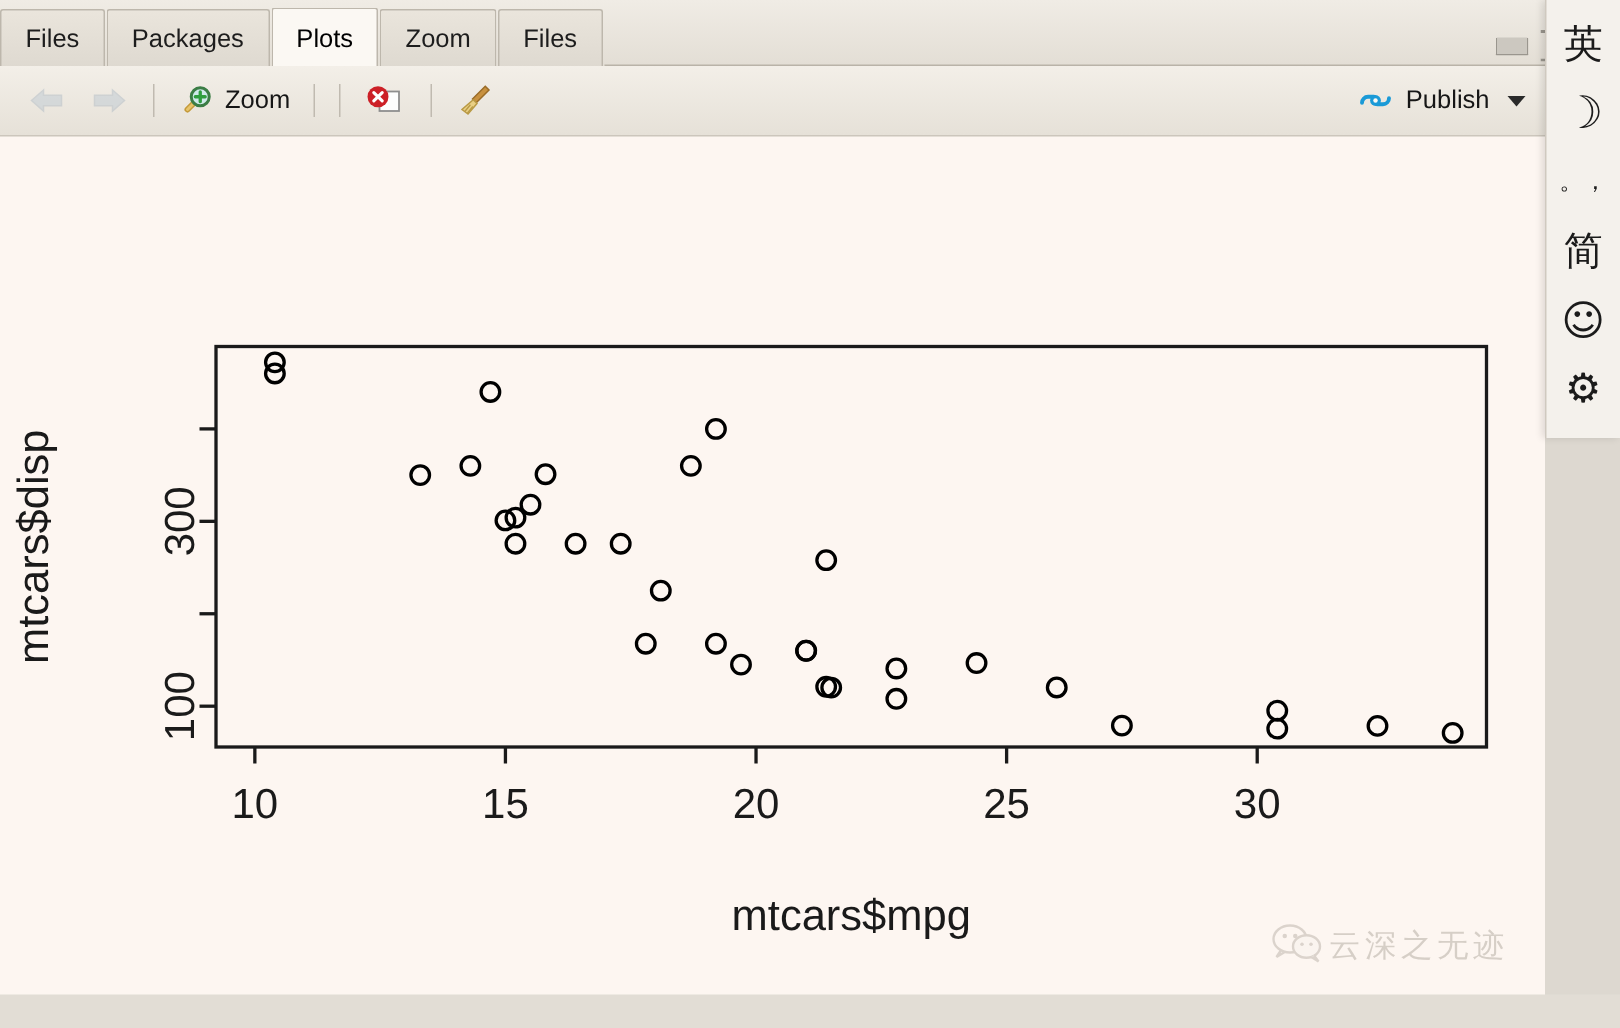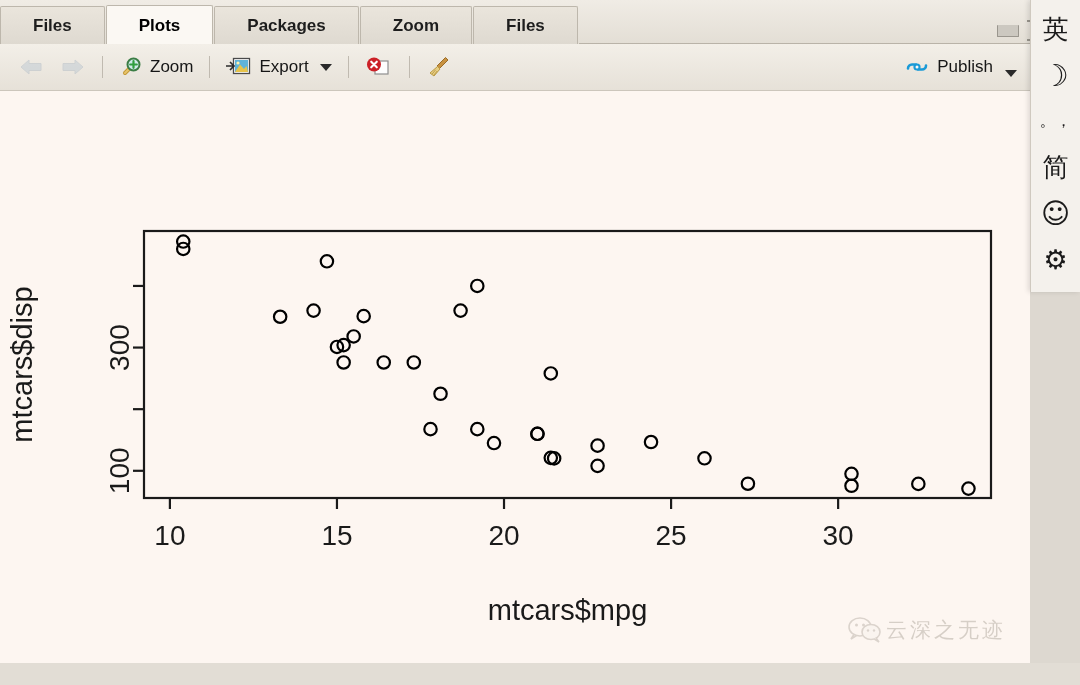--- a/index.html
+++ b/index.html
@@ -12,22 +12,22 @@
   .app{position:absolute;inset:0;background:#ddd8d0;}
 
   
   .tabbar{
     position:absolute;left:0;top:0;width:1080px;height:44px;
     background:linear-gradient(#f0ece5,#e3ded5);
     border-bottom:1px solid #b9b3a8;
     display:flex;align-items:flex-end;
   }
   .tab{
-    height:38px;line-height:38px;padding:0 32px;margin-right:1px;
-    font-size:17px;font-weight:bold;color:#1d1d1d;
+    height:38px;line-height:38px;padding:0 16px;margin-right:1px;
+    font-size:17px;font-weight:normal;color:#1d1d1d;
     background:linear-gradient(#eae5dc,#ded9d0);
     border:1px solid #bdb7ac;border-bottom:none;
     border-radius:2px 2px 0 0;
     position:relative;top:1px;
     cursor:default;white-space:nowrap;
   }
   .tab.active{
     background:#fbf8f3;border-color:#bdb7ac;
     color:#000;height:40px;line-height:40px;top:2px;
     box-shadow:0 -1px 0 #fff inset;
@@ -45,31 +45,31 @@
     background:linear-gradient(#f3efe8,#e6e1d8);
     border-bottom:1px solid #c3bdb2;
     display:flex;align-items:center;
   }
   .tbtn{display:flex;align-items:center;gap:7px;padding:2px 8px;cursor:default;}
   .tlabel{font-size:17px;color:#161616;}
   .sep{width:1px;height:22px;background:#c0bab0;margin:0 8px;}
   .arrow-ic{width:26px;height:20px;opacity:.45;}
   .caret{width:0;height:0;border-left:6px solid transparent;border-right:6px solid transparent;border-top:7px solid #2a2a2a;margin-left:4px;}
   .spacer{flex:1;}
-  .publish{display:flex;align-items:flex-end;gap:8px;padding-right:6px;}
+  .publish{display:flex;align-items:center;gap:8px;padding-right:6px;}
 
   
   .plotwrap{
     position:absolute;left:0;top:90px;width:1030px;height:573px;
     background:#fdf6f1;border:1px solid #ccc6bc;border-left:none;border-right:none;
     overflow:hidden;
   }
   .plotsvg{position:absolute;left:0;top:0;}
   .watermark{
-    position:absolute;right:24px;bottom:20px;display:flex;align-items:flex-end;gap:4px;
+    position:absolute;right:24px;bottom:20px;display:flex;align-items:flex-start;gap:4px;
     opacity:.34;color:#8e8578;pointer-events:none;
   }
   .wm-text{font-size:21px;letter-spacing:3px;font-family:"DejaVu Sans", sans-serif;}
   .bottomstrip{position:absolute;left:0;top:663px;width:1080px;height:22px;background:#e2ddd5;}
 
   
   .ime{
     position:absolute;right:0;top:0;width:50px;height:292px;
     background:#f4f1ec;border-left:1px solid #cfc9bf;
     box-shadow:-2px 0 5px rgba(0,0,0,.12);
@@ -82,22 +82,22 @@
     font-family:"DejaVu Sans", sans-serif;
   }
 </style>
 </head>
 <body>
 
 <div class="app">
 
   <div class="tabbar">
     <div class="tab">Files</div>
+    <div class="tab">Packages</div>
     <div class="tab active">Plots</div>
-    <div class="tab">Packages</div>
     <div class="tab">Zoom</div>
     <div class="tab">Files</div>
     <div class="tabfill"></div>
   </div>
 
   <div class="wincontrols">
     <div class="ic-min"></div>
     <div class="ic-max"></div>
   </div>
 
@@ -123,31 +123,20 @@
         <line x1="6" y1="18" x2="11" y2="13" stroke="#c49a3a" stroke-width="4" stroke-linecap="round"></line>
         <line x1="6" y1="18" x2="11" y2="13" stroke="#e8c46a" stroke-width="2" stroke-linecap="round"></line>
         <circle cx="14.5" cy="9.5" r="6" fill="#cfe9ea" stroke="#3b7d45" stroke-width="2"></circle>
         <path d="M14.5 6.2 v6.6 M11.2 9.5 h6.6" stroke="#2f9e3f" stroke-width="2.2" stroke-linecap="round"></path>
       </svg>
       <span class="tlabel">Zoom</span>
     </div>
 
     <div class="sep"></div>
 
-    <div class="tbtn">
-      <svg width="26" height="22" viewBox="0 0 26 22">
-        <rect x="7.5" y="2.5" width="16" height="15" fill="#fefefe" stroke="#4a4a4a" stroke-width="1.3"></rect>
-        <rect x="9" y="4" width="13" height="12" fill="#5fb3d9"></rect>
-        <path d="M9 16 L14 8.5 L18 13 L20.5 10 L22 16 Z" fill="#e8c34a"></path>
-        <circle cx="12" cy="7" r="1.6" fill="#fdf3b0"></circle>
-        <path d="M0.5 10 H7 M4.5 6.5 L8 10 L4.5 13.5" stroke="#2b2b2b" stroke-width="1.7" fill="none" stroke-linecap="round"></path>
-      </svg>
-      <span class="tlabel">Export</span>
-      <span class="caret"></span>
-    </div>
 
     <div class="sep"></div>
 
     <div class="tbtn">
       <svg width="28" height="22" viewBox="0 0 28 22">
         <rect x="10" y="5" width="13" height="13" fill="#fdfdfd" stroke="#8e8e8e" stroke-width="1.2"></rect>
         <circle cx="9" cy="8.5" r="7" fill="#cc2027"></circle>
         <path d="M6.2 5.7 L11.8 11.3 M11.8 5.7 L6.2 11.3" stroke="#fff" stroke-width="2.1" stroke-linecap="round"></path>
       </svg>
     </div>

